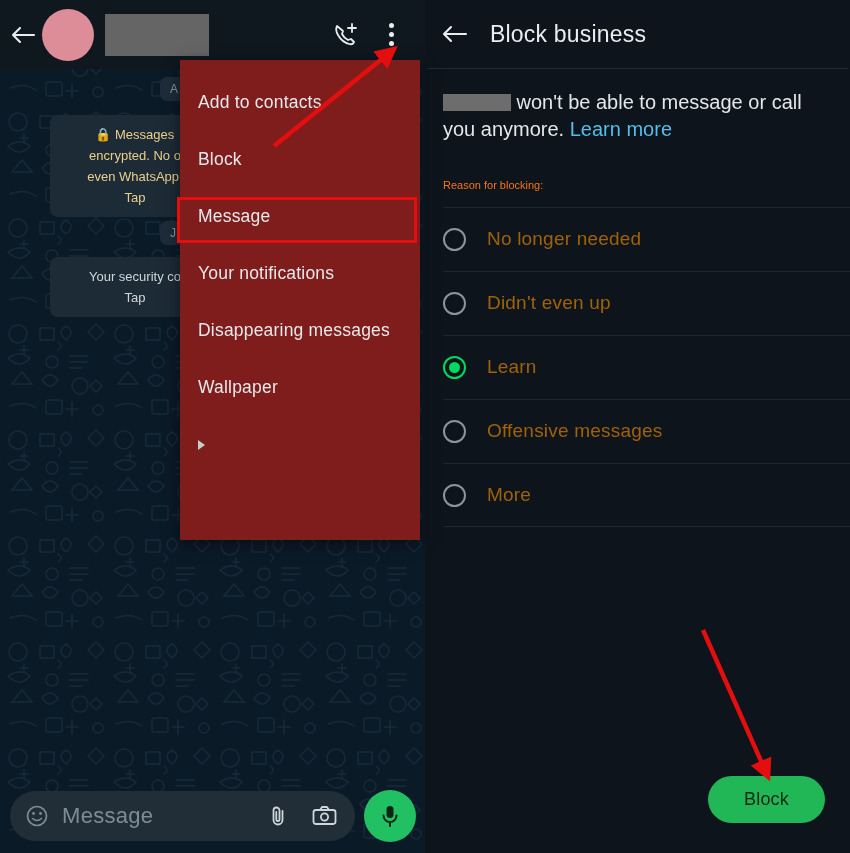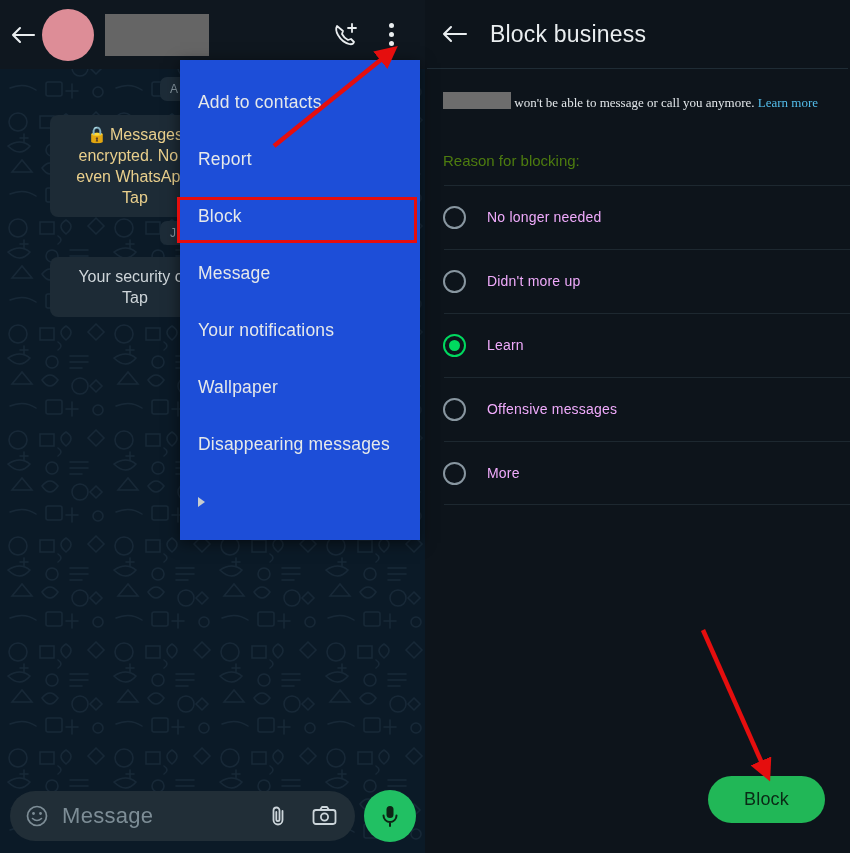--- a/index.html
+++ b/index.html
@@ -86,21 +86,21 @@
     border-radius: 7px;
     font-size: 12px;
     padding: 5px 10px;
     letter-spacing: .3px;
   }
   .sys-bubble {
     position: absolute;
     background: #1d2b36;
     border-radius: 8px;
     color: #e9cf8c;
-    font-size: 16px;
+    font-size: 13px;
     line-height: 21px;
     text-align: center;
     padding: 9px 12px;
     box-sizing: border-box;
   }
   .sys-bubble .lock { color: #e9cf8c; margin-right: 3px; }
   .sys-bubble.plain { color: #cfd6da; }
 
   
   #composer {
@@ -139,21 +139,21 @@
     margin: 0 9px 0 9px;
     display: flex; align-items: center; justify-content: center;
     flex: none;
   }
 
   
   #dropdown-menu {
     position: absolute;
     left: 180px; top: 60px;
     width: 240px; height: 480px;
-    background: #1d4ed8;
+    background: #7f1d1d;
     z-index: 10;
     box-shadow: 0 3px 14px rgba(0,0,0,.55);
     padding-top: 14px;
     box-sizing: border-box;
   }
   .menu-item {
     height: 57px;
     display: flex;
     align-items: center;
     padding-left: 18px;
@@ -193,35 +193,34 @@
     margin-left: 22px;
     letter-spacing: .2px;
   }
   .hdr-divider {
     height: 1px;
     background: #1f2c35;
     margin: 0 2px 0 2px;
   }
   #block-desc {
     color: #e2e7ea;
-    font-size: 13px;
+    font-size: 20px;
     line-height: 27px;
     padding: 20px 18px 0 18px;
-    font-family: Liberation Serif, serif;
   }
   .redact-inline {
     display: inline-block;
     width: 68px; height: 17px;
     background: #6d6d6d;
     vertical-align: -2px;
   }
   #learn-more { color: #53bdeb; }
   #reason-label {
-    color: #4d7c0f;
-    font-size: 15px;
+    color: #f97316;
+    font-size: 11px;
     padding: 36px 0 0 18px;
   }
   #reasons-list {
     margin-top: 16px;
   }
   .reason-row {
     height: 64px;
     display: flex;
     align-items: center;
     padding-left: 18px;
@@ -245,22 +244,22 @@
     border-color: #00d95f;
     display: flex; align-items: center; justify-content: center;
   }
   .radio.selected::after {
     content: "";
     width: 11px; height: 11px;
     border-radius: 50%;
     background: #00d95f;
   }
   .reason-row .label {
-    color: #f0abfc;
-    font-size: 14px;
+    color: #a16207;
+    font-size: 19px;
     margin-left: 21px;
     letter-spacing: .2px;
   }
   .reason-row .bottom-divider {
     position: absolute;
     left: 19px; right: 0; bottom: 0;
     height: 1px;
     background: #1d2830;
   }
   #block-cta {
@@ -399,36 +398,33 @@
         </svg>
       </div>
     </div>
   </div>
 
   <div id="dropdown-menu">
     <div class="menu-item">
       <span class="label">Add to contacts</span>
     </div>
     <div class="menu-item">
-      <span class="label">Report</span>
-    </div>
-    <div class="menu-item">
       <span class="label">Block</span>
     </div>
     <div class="menu-item">
       <span class="label">Message</span>
     </div>
     <div class="menu-item">
       <span class="label">Your notifications</span>
     </div>
     <div class="menu-item">
+      <span class="label">Disappearing messages</span>
+    </div>
+    <div class="menu-item">
       <span class="label">Wallpaper</span>
-    </div>
-    <div class="menu-item">
-      <span class="label">Disappearing messages</span>
     </div>
     <div class="menu-item">
       <span class="submenu-caret"></span>
     </div>
   </div>
 
   <div id="right-pane">
     <div id="right-header">
       <div style="display:flex;align-items:center;">
         <svg width="27" height="22" viewBox="0 0 27 22">
@@ -447,21 +443,21 @@
 
     <div id="reasons-list">
       <div class="reason-row">
         <div class="row-divider"></div>
         <div class="radio"></div>
         <span class="label">No longer needed</span>
       </div>
       <div class="reason-row">
         <div class="row-divider"></div>
         <div class="radio"></div>
-        <span class="label">Didn't more up</span>
+        <span class="label">Didn't even up</span>
       </div>
       <div class="reason-row">
         <div class="row-divider"></div>
         <div class="radio selected"></div>
         <span class="label">Learn</span>
       </div>
       <div class="reason-row">
         <div class="row-divider"></div>
         <div class="radio"></div>
         <span class="label">Offensive messages</span>

